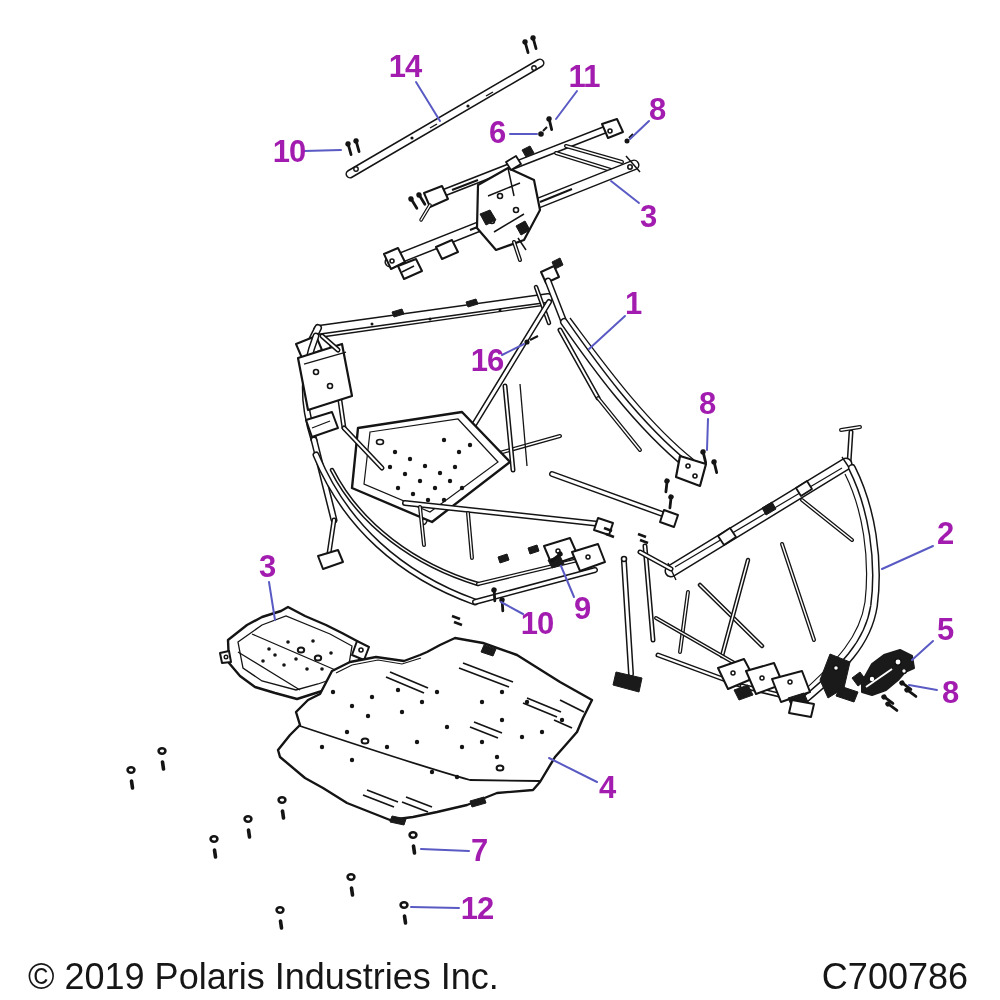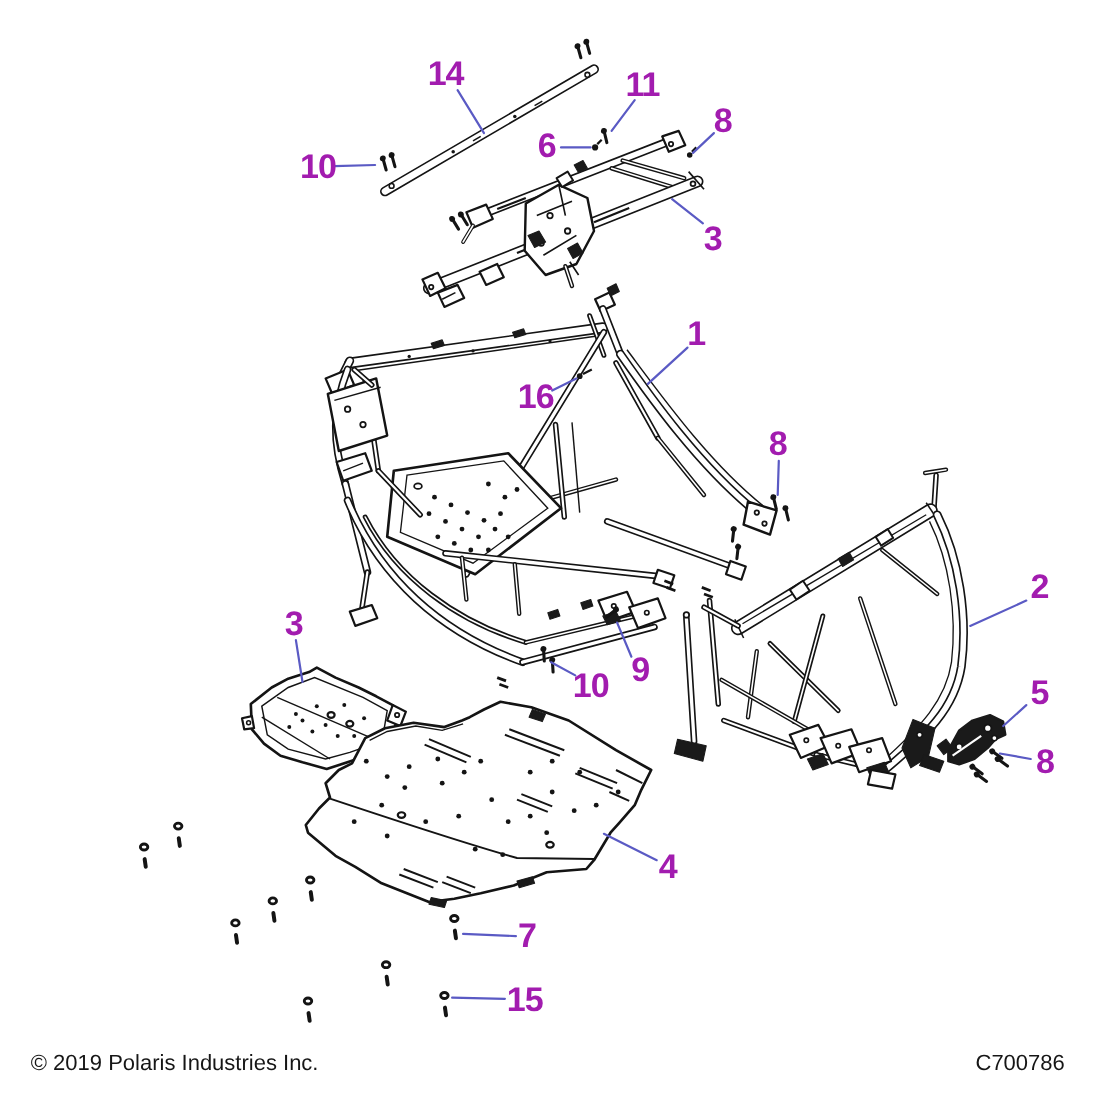--- a/index.html
+++ b/index.html
@@ -9,21 +9,21 @@
   .tube{fill:none;stroke:#141414;stroke-linecap:round;stroke-linejoin:round;}
   .tube-core{fill:none;stroke:#ffffff;stroke-linecap:round;stroke-linejoin:round;}
   .ln{fill:none;stroke:#141414;}
   .plate{fill:#ffffff;stroke:#141414;stroke-linejoin:round;}
   .dark{fill:#1a1a1a;stroke:#1a1a1a;stroke-linejoin:round;}
   .hole{fill:#ffffff;stroke:#141414;}
   .dot{fill:#141414;stroke:none;}
   .leader{stroke:#5a5ac4;stroke-width:2;fill:none;stroke-linecap:round;}
   .callout{position:absolute;transform:translate(-50%,-50%);
            font-weight:bold;font-size:31px;color:#a21caf;letter-spacing:-1px;white-space:nowrap;}
-  .footer-text{position:absolute;font-size:20px;color:#161616;}
+  .footer-text{position:absolute;font-size:36px;color:#161616;}
 </style>
 </head>
 <body>
 
 <div class="canvas">
 
 <svg width="1000" height="1000" viewBox="0 0 1000 1000">
   <defs>
     <g id="g-bolt">
       <ellipse cx="0" cy="0" rx="3.4" ry="2.7" fill="#fff" stroke="#141414" stroke-width="2.6"></ellipse>
@@ -425,18 +425,18 @@
 <div class="callout" style="left:487px;top:361px">16</div>
 <div class="callout" style="left:707px;top:404px">8</div>
 <div class="callout" style="left:945px;top:534px">2</div>
 <div class="callout" style="left:267px;top:567px">3</div>
 <div class="callout" style="left:537px;top:624px">10</div>
 <div class="callout" style="left:582px;top:609px">9</div>
 <div class="callout" style="left:945px;top:630px">5</div>
 <div class="callout" style="left:950px;top:693px">8</div>
 <div class="callout" style="left:607px;top:788px">4</div>
 <div class="callout" style="left:479px;top:851px">7</div>
-<div class="callout" style="left:477px;top:909px">15</div>
+<div class="callout" style="left:477px;top:909px">12</div>
 
 <div class="footer-text" style="left:28px;top:956px">© 2019 Polaris Industries Inc.</div>
 <div class="footer-text" style="right:32px;top:956px">C700786</div>
 
 </div>
 
 </body></html>

